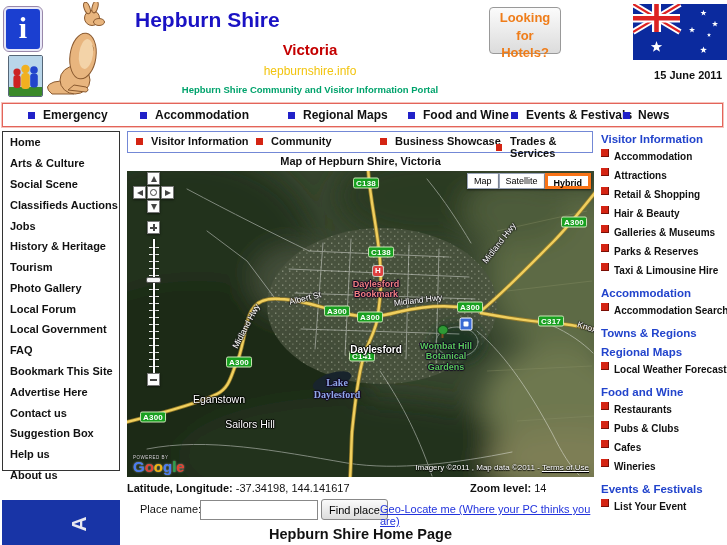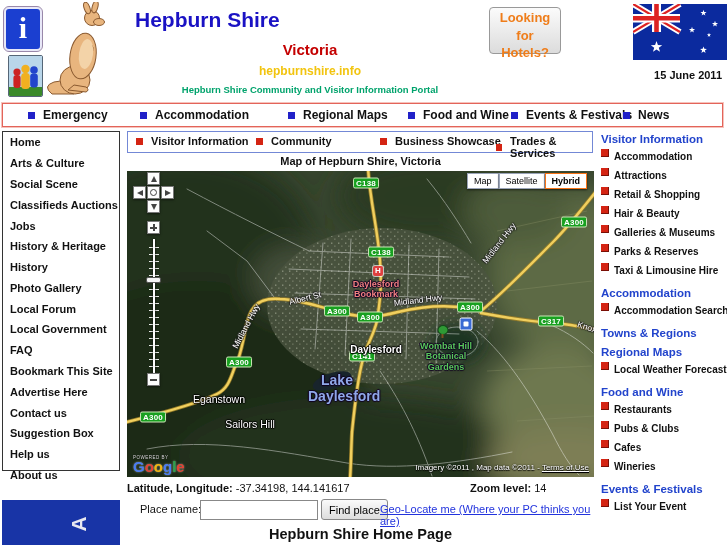--- a/index.html
+++ b/index.html
@@ -12,21 +12,21 @@
     border:2px solid #e8e8f8;outline:1px solid #98a;border-radius:5px;color:#fff;
     font-family:"Liberation Serif",serif;font-weight:bold;font-size:30px;line-height:38px;
     text-align:center;cursor:pointer;}
   .community-icon{position:absolute;left:8px;top:55px;width:33px;height:40px;border:1px solid #567;
     border-radius:2px;overflow:hidden;cursor:pointer;}
   .kangaroo{position:absolute;left:44px;top:2px;width:82px;height:100px;}
   .site-title{position:absolute;left:135px;top:8px;font-size:21px;font-weight:bold;color:#1a12c4;margin:0;}
   .site-sub{position:absolute;left:250px;top:41px;width:120px;text-align:center;
     font-size:15px;font-weight:bold;color:#c40000;}
   .site-url{position:absolute;left:230px;top:64px;width:160px;text-align:center;
-    font-size:12px;font-weight:bold;color:#f2c40e;}
+    font-size:12px;font-weight:normal;color:#f2c40e;}
   .tagline{position:absolute;left:130px;top:84px;width:360px;text-align:center;
     font-size:9.5px;font-weight:bold;color:#00a36c;}
   .hotels-btn{position:absolute;left:489px;top:7px;width:72px;height:47px;
     background:linear-gradient(#fbfbfb,#dcdcdc);border:1px solid #999;border-radius:4px;
     color:#ef7d1a;font-weight:bold;font-size:13px;line-height:1.35;text-align:center;cursor:pointer;
     font-family:"Liberation Sans",sans-serif;}
   .flag{position:absolute;left:633px;top:4px;width:94px;height:56px;}
   .date{position:absolute;left:600px;top:69px;width:122px;text-align:right;
     font-size:11px;font-weight:bold;}
 
@@ -68,21 +68,21 @@
     border:1px solid #cde6b8;border-radius:2px;font-size:8px;font-weight:bold;
     line-height:9px;padding:0 2px;letter-spacing:.2px;white-space:nowrap;}
   .street{position:absolute;color:#fff;font-size:8.5px;white-space:nowrap;
     text-shadow:-1px 0 1px #222,1px 0 1px #222,0 -1px 1px #222,0 1px 1px #222;}
   .town{position:absolute;transform:translate(-50%,-50%);color:#fff;
     text-shadow:-1px 0 1px #000,1px 0 1px #000,0 -1px 1px #000,0 1px 1px #000;white-space:nowrap;}
   .town.big{font-size:10px;font-weight:bold;margin-left:12px;}
   .town.small{font-size:10.5px;}
   .maplabel{position:absolute;transform:translate(-50%,-50%);text-align:center;line-height:1.15;
     text-shadow:-1px 0 1px #102,1px 0 1px #102,0 -1px 1px #102,0 1px 1px #102;}
-  .lake-label{color:#8fa8e8;font-size:14px;font-weight:bold;width:58px;}
+  .lake-label{color:#8fa8e8;font-size:10px;font-weight:bold;width:58px;font-family:Liberation Serif, serif;}
   .gardens-label{color:#58c85a;font-size:9px;font-weight:bold;width:58px;}
   .hospital-label{color:#f08080;font-size:9px;font-weight:bold;width:70px;}
   .hospital-icon{position:absolute;transform:translate(-50%,-50%);width:10px;height:10px;
     background:#e04040;border-radius:2px;box-shadow:0 0 0 1px #ffffffaa;color:#fff;
     font-size:8px;font-weight:bold;line-height:10px;text-align:center;}
   .transit-icon{position:absolute;transform:translate(-50%,-50%);width:11px;height:11px;
     background:#3a6ad4;border:1px solid #fff;border-radius:2px;display:flex;
     align-items:center;justify-content:center;}
   .transit-icon b{width:5px;height:5px;background:#fff;border-radius:1px;}
   .tree-icon{position:absolute;transform:translate(-50%,-50%);width:9px;height:12px;}
@@ -104,21 +104,21 @@
   .zoom-track{position:absolute;left:26px;top:68px;width:2px;height:134px;background:#fff;
     box-shadow:0 0 2px #000;cursor:pointer;}
   .zoom-ticks{position:absolute;left:22px;top:70px;width:10px;height:130px;
     background:repeating-linear-gradient(to bottom,transparent 0 6px,#fff 6px 7px);opacity:.9;cursor:pointer;}
   .zoom-handle{position:absolute;left:19px;top:106px;width:15px;height:6px;background:#f4f4f4;
     border:1px solid #555;border-radius:2px;cursor:grab;box-sizing:border-box;}
   .maptype{position:absolute;left:340px;top:2px;display:flex;}
   .mt{height:16px;font-size:9px;background:#fff;border:1px solid #9aa4b8;padding:0 6px;
     line-height:14px;cursor:pointer;box-shadow:0 1px 2px rgba(0,0,0,.6);box-sizing:border-box;
     font-family:"Liberation Sans",sans-serif;color:#000;}
-  .mt.sel{font-weight:bold;border:1px solid #f97316;}
+  .mt.sel{font-weight:bold;border:3px solid #f97316;}
 
   .google-logo{position:absolute;left:6px;bottom:4px;cursor:pointer;}
   .powered{font-size:4.5px;color:#ddd;text-shadow:0 0 1px #000;letter-spacing:.5px;}
   .gword{font-size:15px;font-weight:bold;line-height:13px;text-shadow:0 0 2px rgba(255,255,255,.55);}
   .g1,.g4{color:#4a7cf2}.g2,.g6{color:#e34234}.g3{color:#f2b50f}.g5{color:#2ca24c}
   .attrib{position:absolute;right:5px;bottom:5px;font-size:8px;color:#fff;
     text-shadow:0 0 2px #000,0 1px 1px #000;white-space:nowrap;}
   .attrib .lnk{text-decoration:underline;cursor:pointer;}
 
   
@@ -238,21 +238,21 @@
     </a>
 </nav>
 
 <nav class="sidebar-left">
   <a>Home</a>
   <a>Arts &amp; Culture</a>
   <a>Social Scene</a>
   <a>Classifieds Auctions</a>
   <a>Jobs</a>
   <a>History &amp; Heritage</a>
-  <a>History</a>
+  <a>Tourism</a>
   <a>Photo Gallery</a>
   <a>Local Forum</a>
   <a>Local Government</a>
   <a>FAQ</a>
   <a>Bookmark This Site</a>
   <a>Advertise Here</a>
   <a>Contact us</a>
   <a>Suggestion Box</a>
   <a>Help us</a>
   <a>About us</a>

